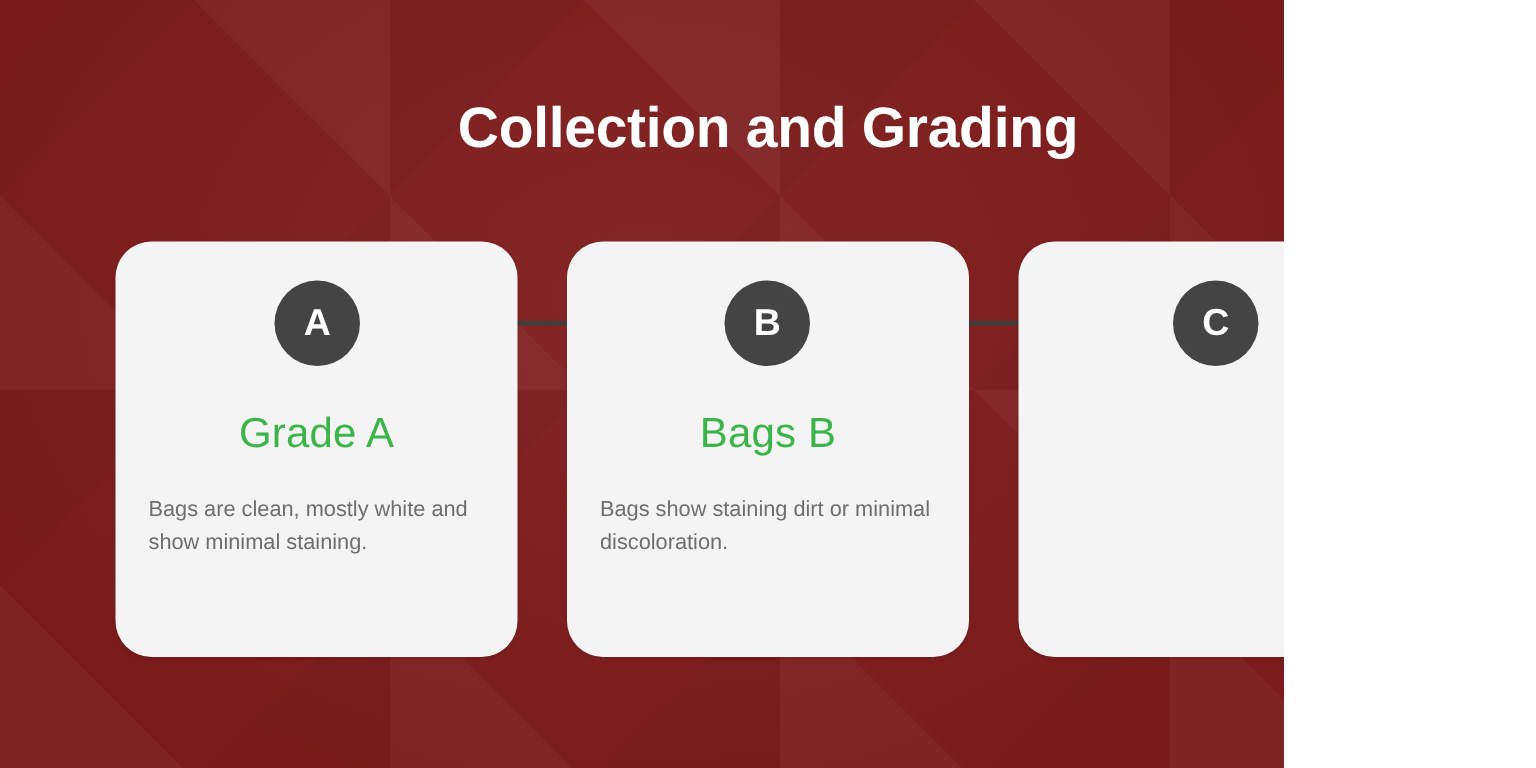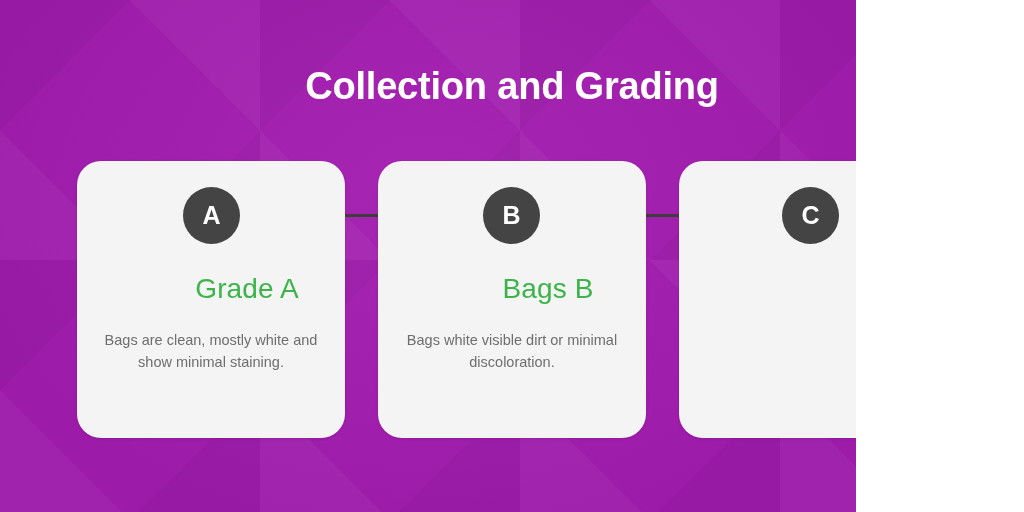--- a/index.html
+++ b/index.html
@@ -7,21 +7,21 @@
     margin: 0;
     padding: 0;
     background: #ffffff;
   }
 
   #slide {
     position: relative;
     width: 856px;
     height: 512px;
     overflow: hidden;
-    background-color: #a21caf;
+    background-color: #7f1d1d;
     font-family: "Liberation Sans", "DejaVu Sans", sans-serif;
     -webkit-font-smoothing: antialiased;
   }
 
   
   #bg-texture {
     position: absolute;
     inset: 0;
     background-image:
       linear-gradient(45deg,  rgba(255,255,255,0.035) 25%, transparent 25%, transparent 75%, rgba(255,255,255,0.035) 75%),
@@ -75,29 +75,27 @@
   .grade-title {
     position: absolute;
     top: 112px;
     left: 0;
     width: 100%;
     text-align: center;
     color: #3cb44a;
     font-size: 28px;
     font-weight: normal;
     letter-spacing: 0.1px;
-    margin-left: 36px;
   }
 
   .grade-desc {
     position: absolute;
     top: 168px;
     left: 22px;
     width: 224px;
-    text-align: center;
     color: #6e6e6e;
     font-size: 14.5px;
     line-height: 1.55;
   }
 
   
   #connector-line {
     position: absolute;
     top: 214px;
     left: 211px;
@@ -141,21 +139,21 @@
 
   <div id="cards-row">
 
     <div class="grade-card">
       <div class="grade-title">Grade A</div>
       <div class="grade-desc">Bags are clean, mostly white and show minimal staining.</div>
     </div>
 
     <div class="grade-card">
       <div class="grade-title">Bags B</div>
-      <div class="grade-desc">Bags white visible dirt or minimal discoloration.</div>
+      <div class="grade-desc">Bags show staining dirt or minimal discoloration.</div>
     </div>
 
     <div class="grade-card">
     </div>
 
   </div>
 
   <div class="grade-badge" id="badge-a">A</div>
 
   <div class="grade-badge" id="badge-b">B</div>

